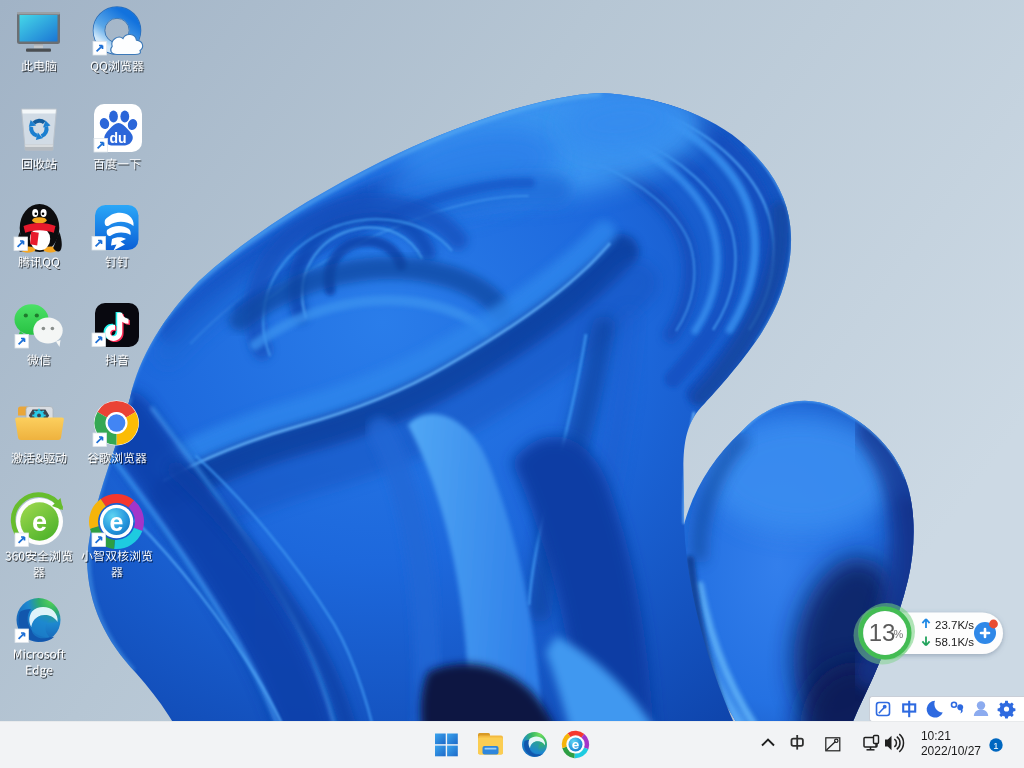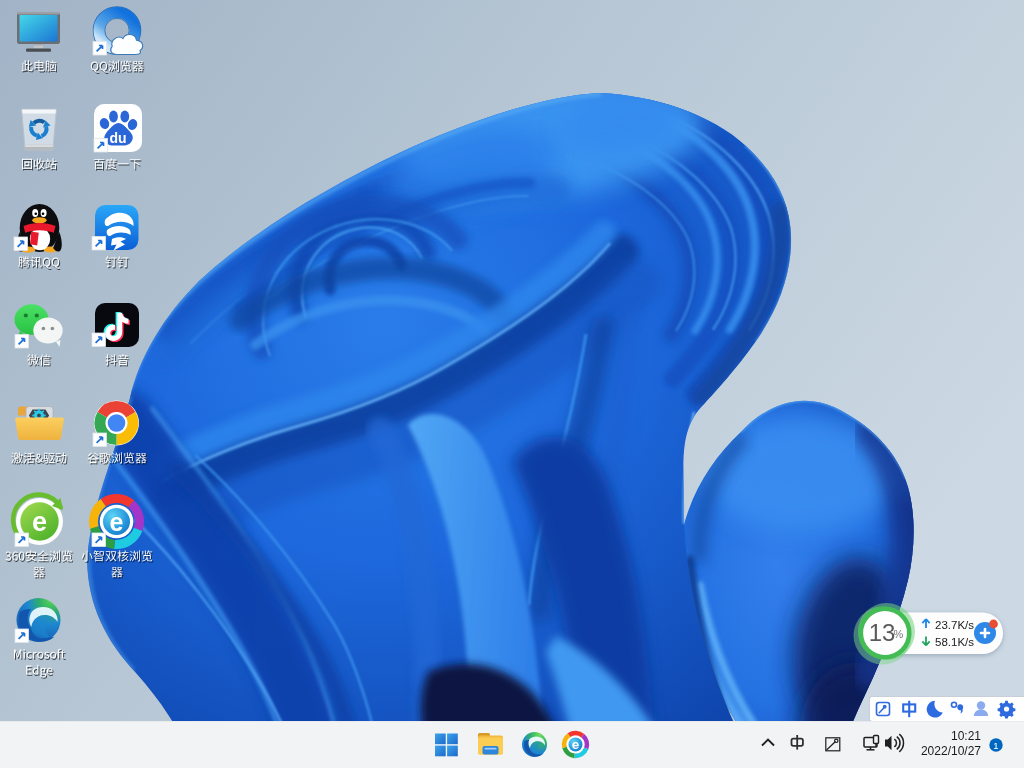--- a/index.html
+++ b/index.html
@@ -483,17 +483,17 @@
  <g stroke="#1f1f1f" fill="none" stroke-width="1.5">
   <rect x="109" y="12.5" width="13" height="9.5" rx="1"></rect>
   <line x1="115.5" y1="22" x2="115.5" y2="24.8"></line>
   <line x1="111.5" y1="24.8" x2="119.5" y2="24.8"></line>
  </g>
  <rect x="118.5" y="10.5" width="5" height="8" rx="1" fill="#f2f3f5" stroke="#1f1f1f" stroke-width="1.4"></rect>
  <line x1="121" y1="18.5" x2="121" y2="22" stroke="#1f1f1f" stroke-width="1.4"></line>
  <path d="M130 14.5 h2.8 l3.7 -3.7 v14.4 l-3.7 -3.7 h-2.8 z" fill="#1f1f1f"></path>
  <path d="M139.3 14.2 a 4.4 4.4 0 0 1 0 7.6 M141.8 11.7 a 7.8 7.8 0 0 1 0 12.6 M144.3 9.2 a 11.3 11.3 0 0 1 0 17.6" stroke="#1f1f1f" stroke-width="1.5" fill="none"></path>
 </svg>
-<div class="abs" style="top:729px;right:43px;text-align:right;font-size:12px;line-height:14.5px;color:#1b1b1b">10:21<br>2022/10/27</div>
+<div class="abs" style="top:729px;right:43px;text-align:left;font-size:12px;line-height:14.5px;color:#1b1b1b">10:21<br>2022/10/27</div>
 <svg class="abs" style="left:988px;top:737px" width="16" height="16" viewBox="0 0 16 16" xmlns="http://www.w3.org/2000/svg">
  <circle cx="8" cy="8" r="6.7" fill="#0067c0"></circle>
  <text x="8" y="11.5" font-size="9.5" fill="#fff" text-anchor="middle" font-family="Liberation Sans, sans-serif">1</text>
 </svg>
 
 </body></html>

